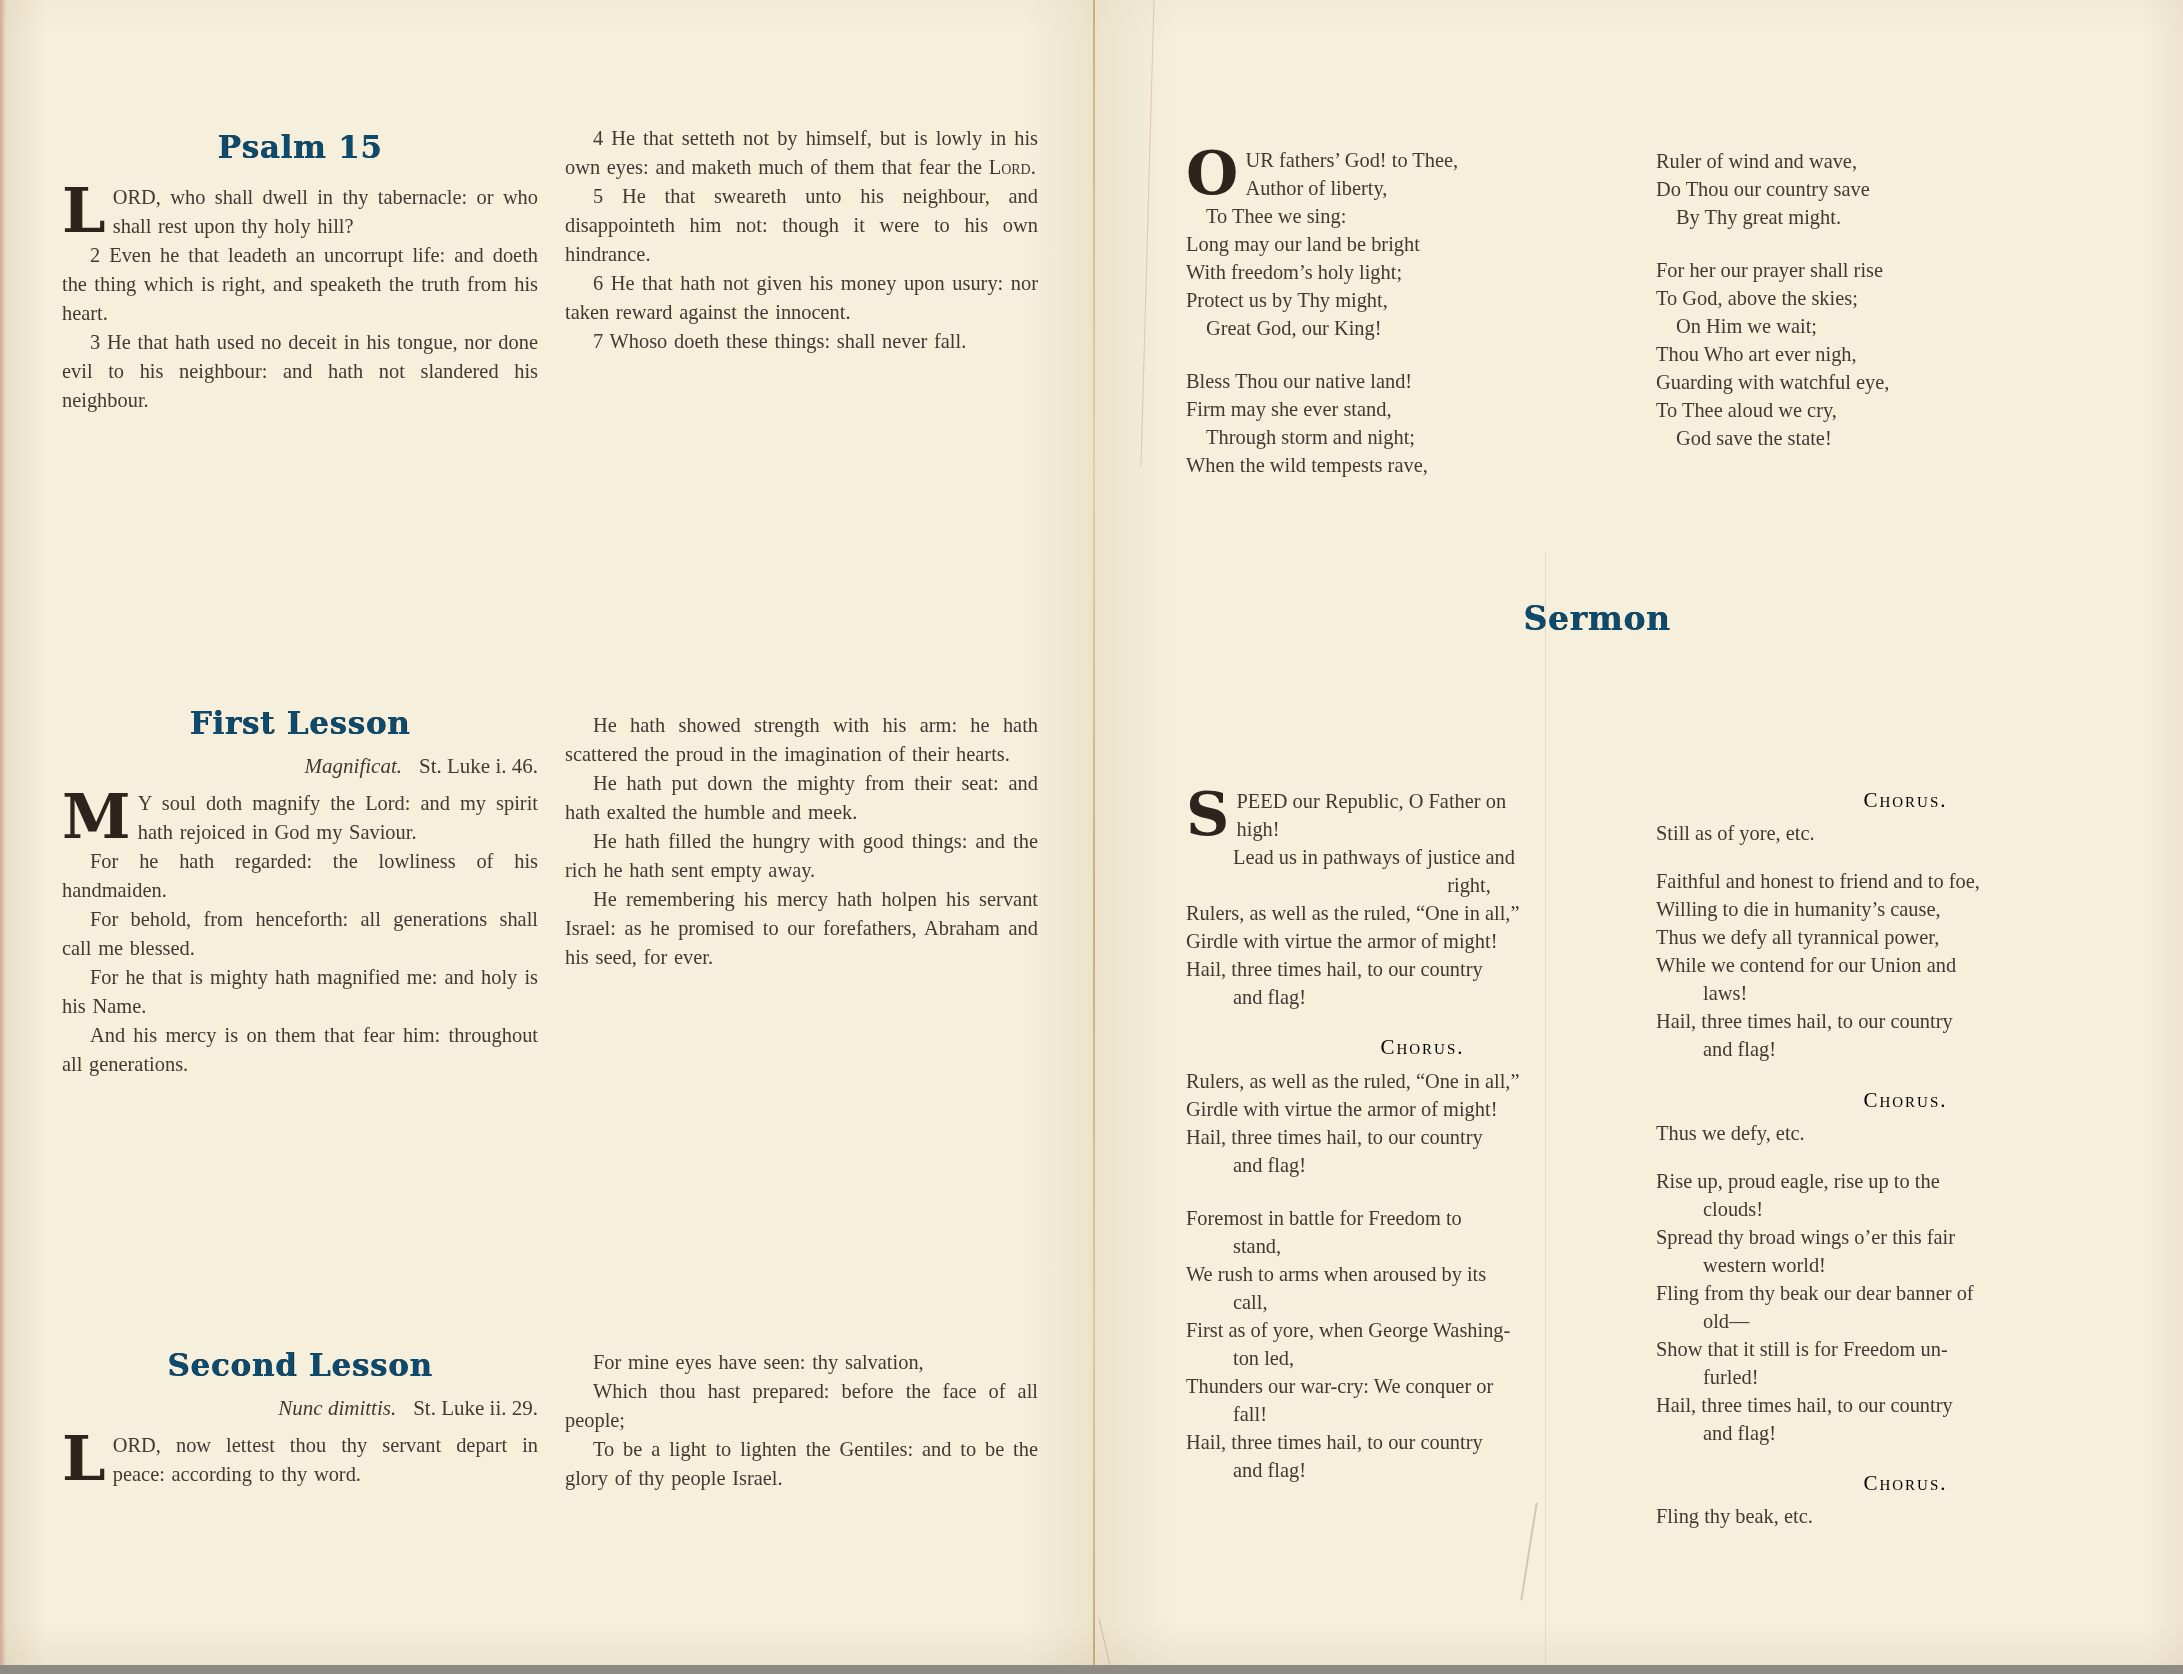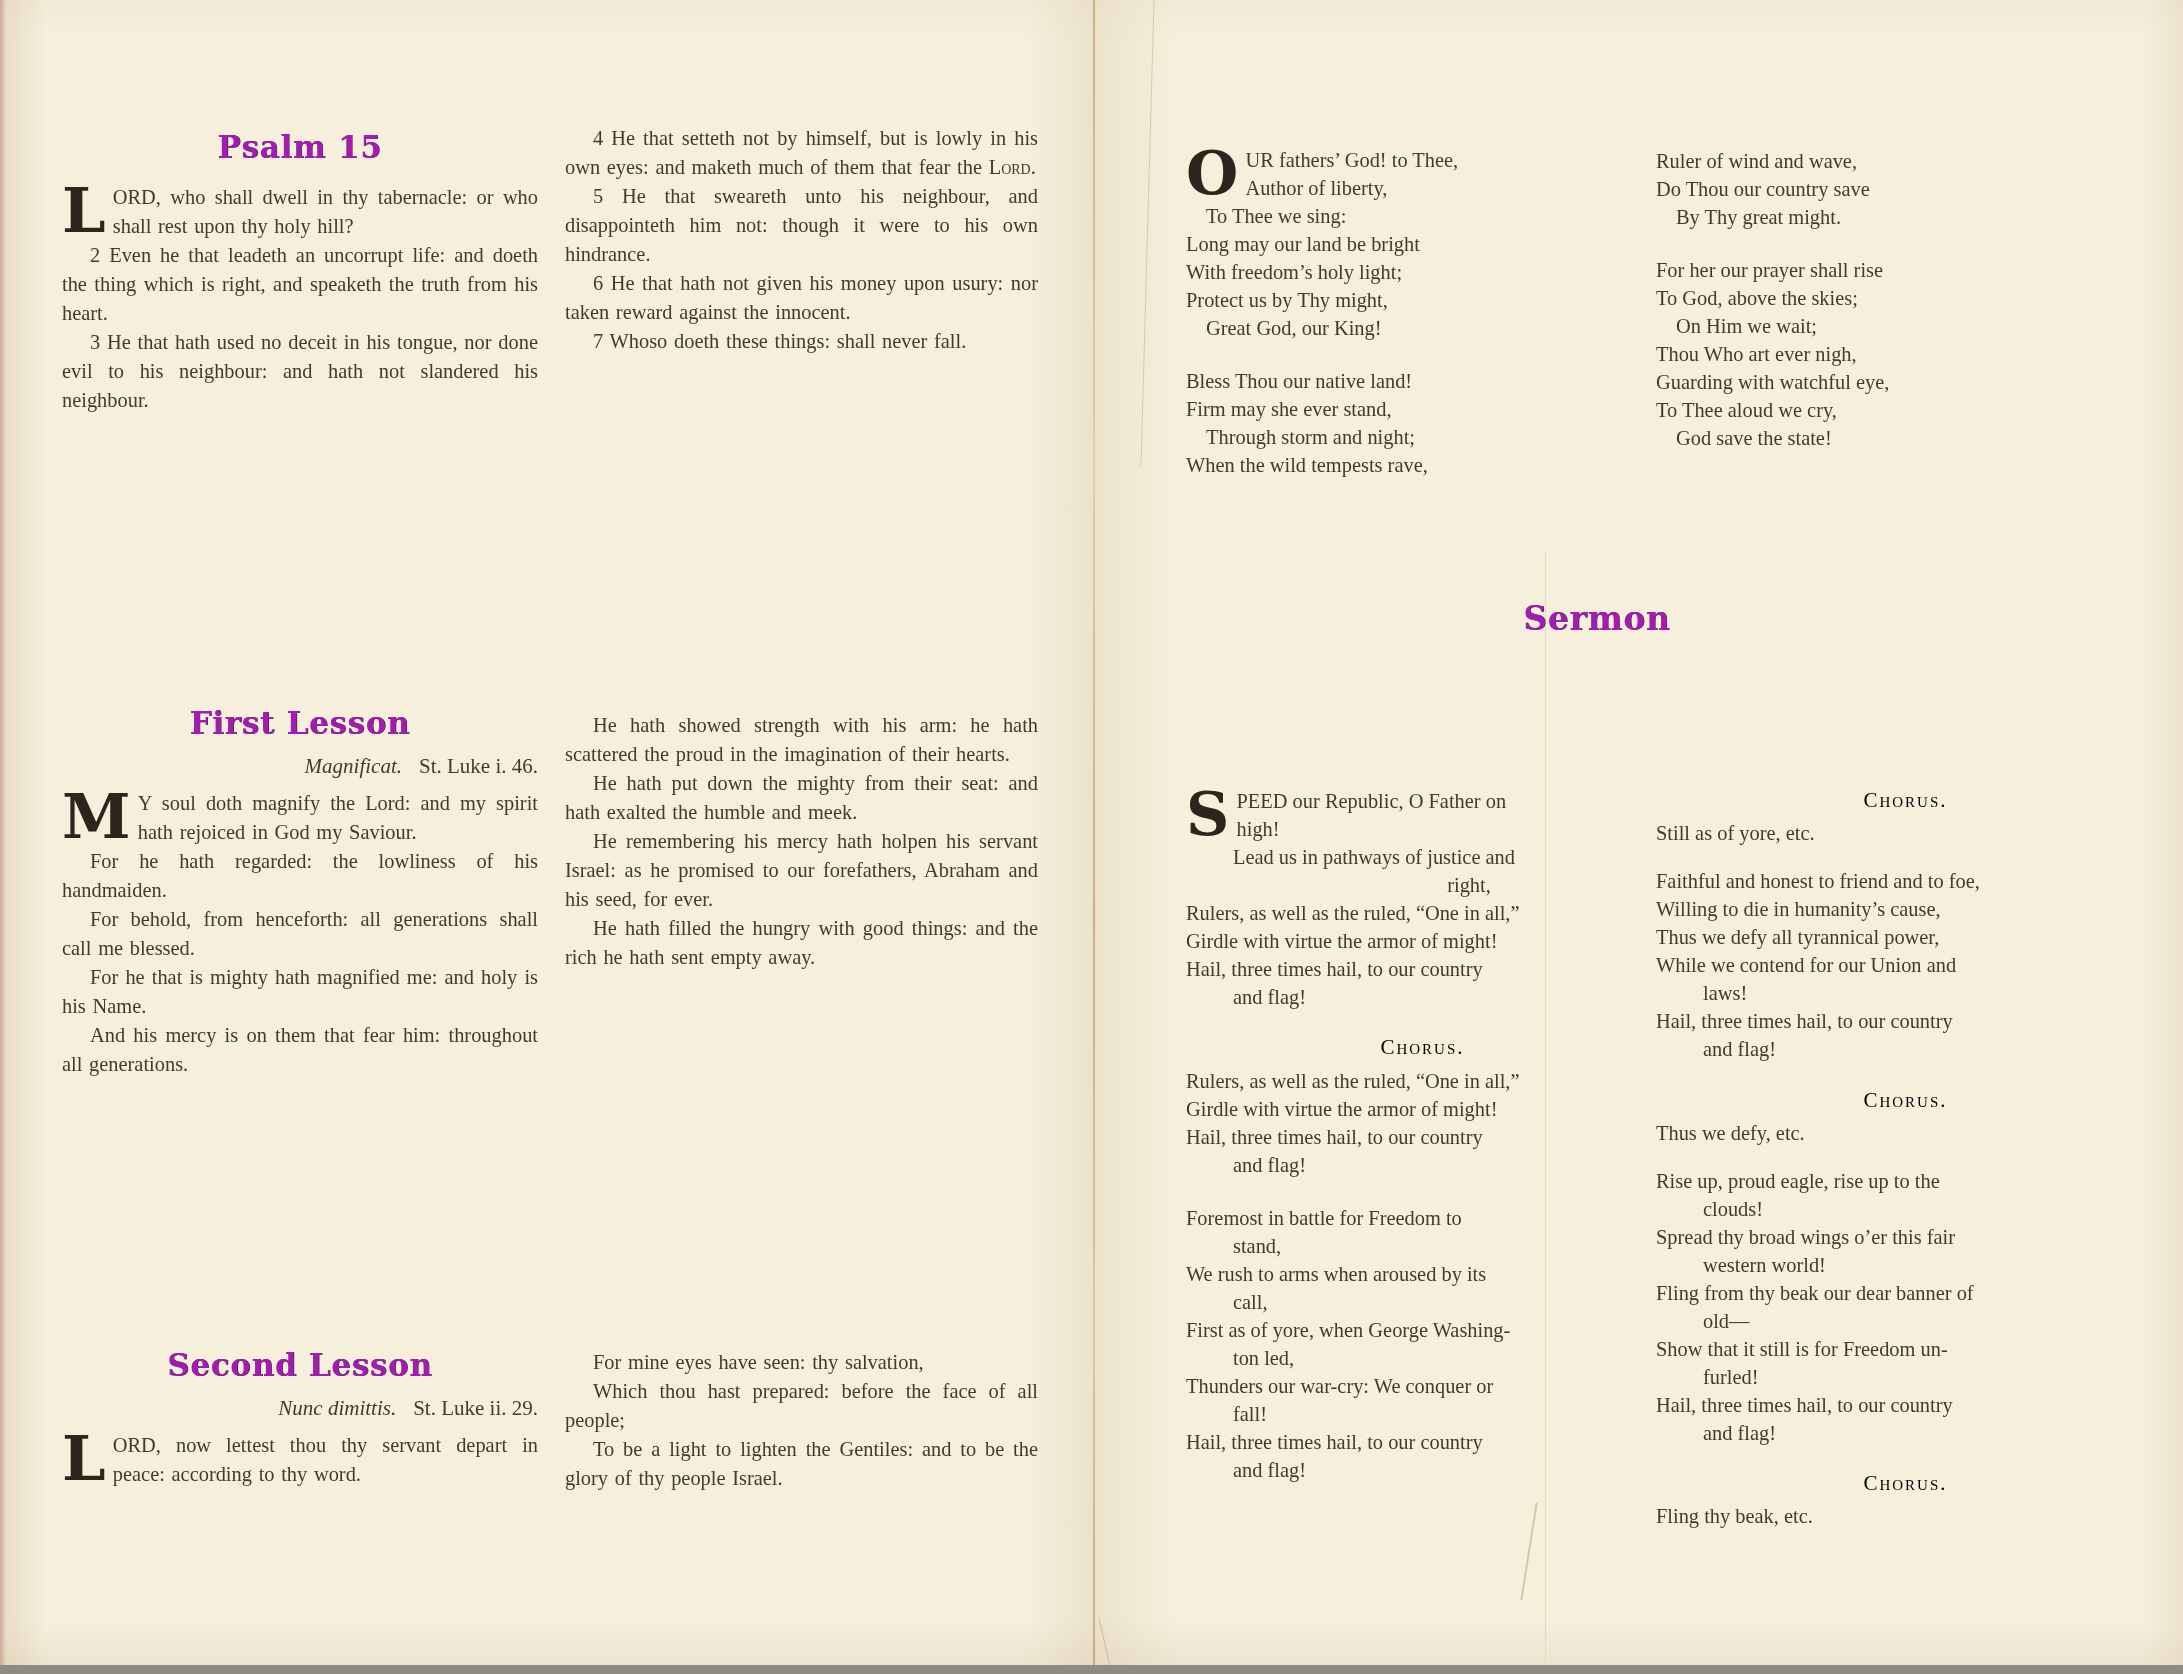--- a/index.html
+++ b/index.html
@@ -11,21 +11,21 @@
   }
   .col{position:absolute;font-size:20.4px;line-height:29px;}
   .para{margin:0;text-align:justify;text-indent:28px;word-spacing:1.6px;}
   .para.dc{text-indent:0;}
   .dropcap{
     float:left;font-size:62px;line-height:49px;padding-top:3.3px;margin-right:7.2px;
     font-weight:700;color:#2b251e;font-family:"DejaVu Serif", serif;
   }
   .heading{
     font-family:"DejaVu Serif", serif;font-weight:700;font-size:31px;line-height:39px;
-    text-align:center;letter-spacing:0.7px;color:#a21caf;
+    text-align:center;letter-spacing:0.7px;color:#0c4a6e;
     text-shadow:0.4px 0 0 #261f18;
   }
   .rubric{text-align:right;font-size:21px;margin-top:9.2px;}
   .rubric .rname{font-style:italic;}
   .rubric .rref{margin-left:17px;}
   .vblock{margin-top:8px;}
   .hymn{line-height:28px;}
   .hline{white-space:nowrap;margin:0;}
   .lS{margin-left:20px;}
   .lA{margin-left:47px;}
@@ -118,22 +118,22 @@
 <div class="col" style="left:565px;top:124px;width:473px;">
   <p class="para"><span>4 He that setteth not by himself, but is lowly in his own eyes: and maketh much of them that fear the </span><span class="sc">Lord.</span></p>
   <p class="para">5 He that sweareth unto his neighbour, and disappointeth him not: though it were to his own hindrance.</p>
   <p class="para">6 He that hath not given his money upon usury: nor taken reward against the innocent.</p>
   <p class="para">7 Whoso doeth these things: shall never fall.</p>
 </div>
 
 <div class="col" style="left:565px;top:711px;width:473px;">
   <p class="para">He hath showed strength with his arm: he hath scattered the proud in the imagination of their hearts.</p>
   <p class="para">He hath put down the mighty from their seat: and hath exalted the humble and meek.</p>
+  <p class="para">He hath filled the hungry with good things: and the rich he hath sent empty away.</p>
   <p class="para">He remembering his mercy hath holpen his servant Israel: as he promised to our forefathers, Abraham and his seed, for ever.</p>
-  <p class="para">He hath filled the hungry with good things: and the rich he hath sent empty away.</p>
 </div>
 
 <div class="col" style="left:565px;top:1348px;width:473px;">
   <p class="para">For mine eyes have seen: thy salvation,</p>
   <p class="para">Which thou hast prepared: before the face of all people;</p>
   <p class="para">To be a light to lighten the Gentiles: and to be the glory of thy people Israel.</p>
 </div>
 
 <div class="col hymn" style="left:1186px;top:146px;width:470px;">
   <div class="stanza dcst">

